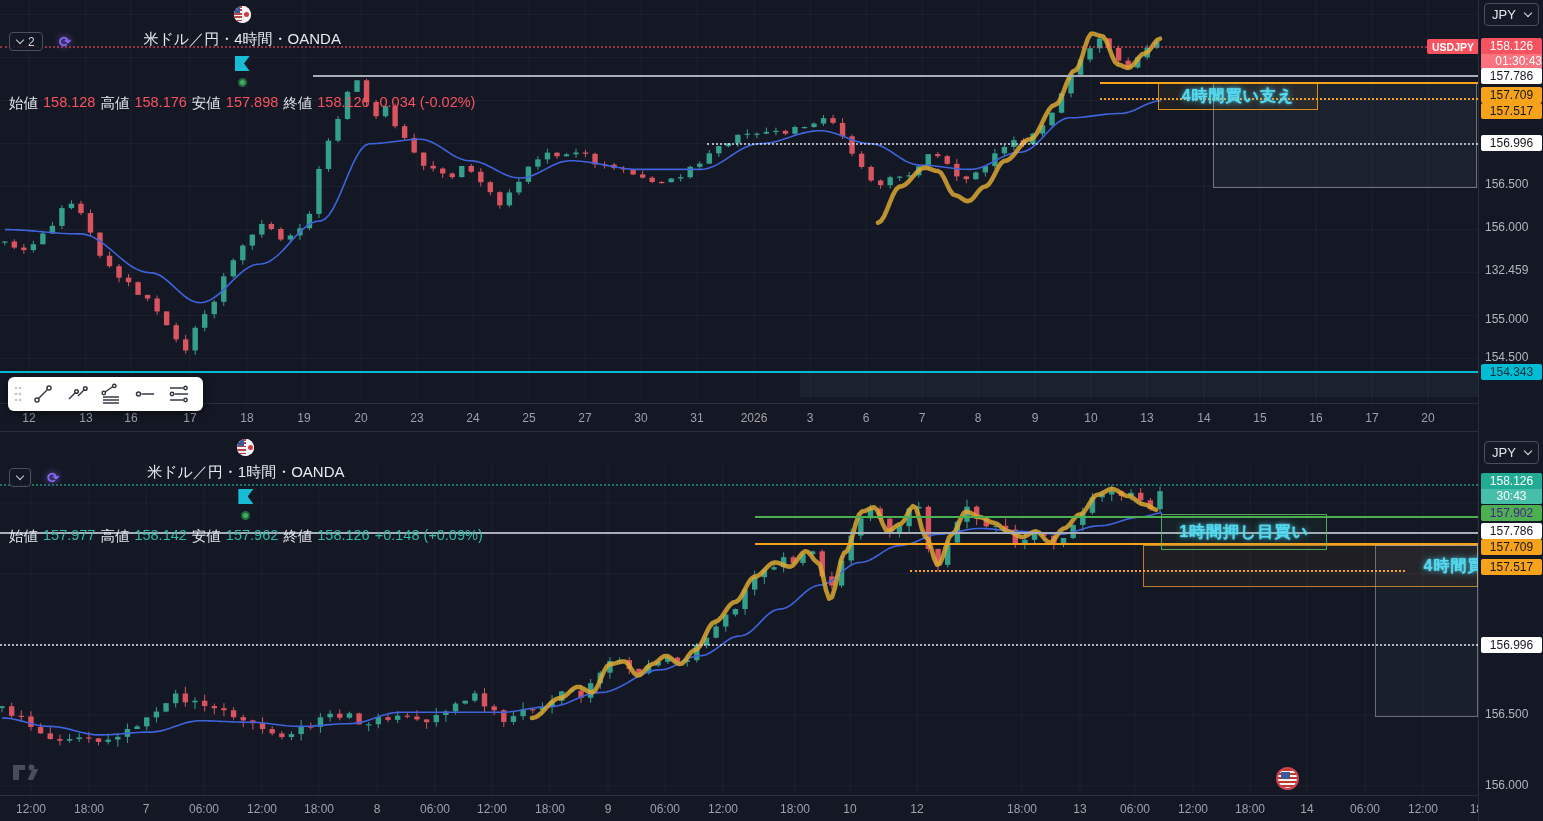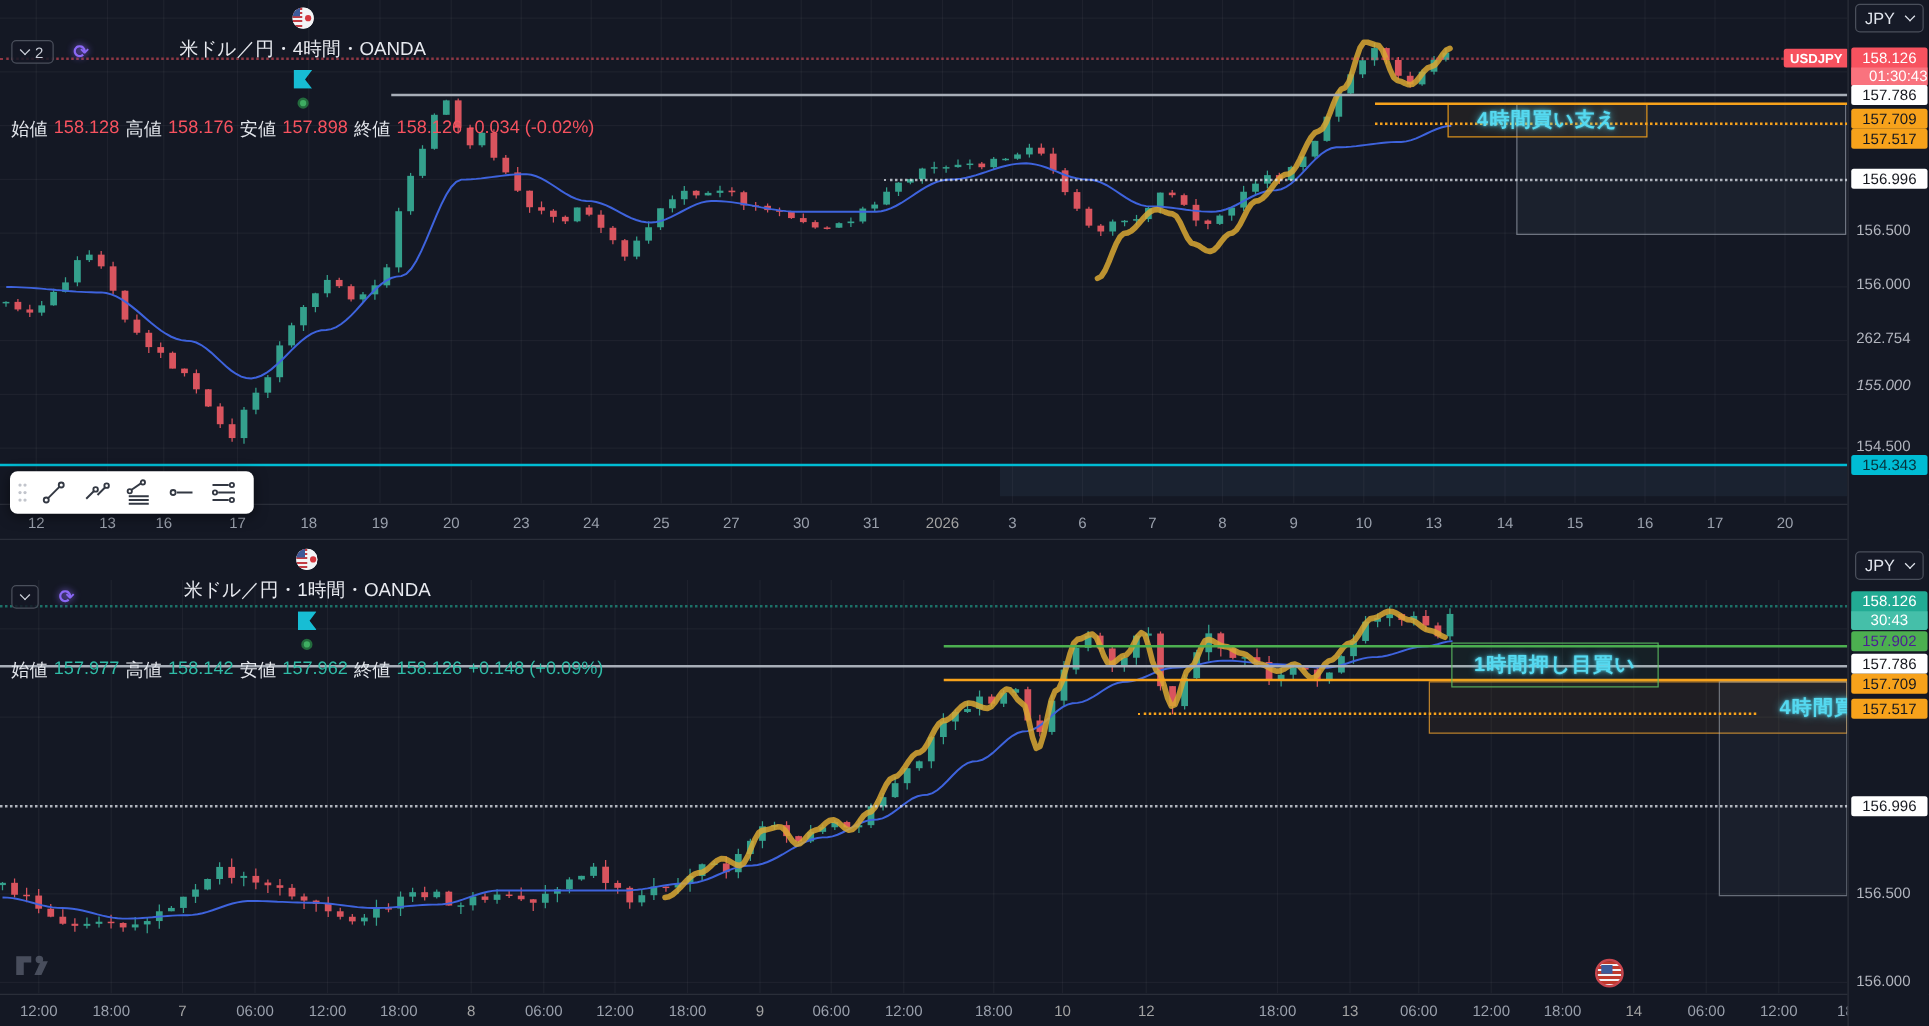--- a/index.html
+++ b/index.html
@@ -814,22 +814,22 @@
     <div class="jpy" style="top:3px">
         <span>JPY</span>
         <i class="chev"></i>
       </div>
     <div class="jpy" style="top:441px">
         <span>JPY</span>
         <i class="chev"></i>
       </div>
   <div class="ptick" style="top: 177px;">156.500</div>
       <div class="ptick" style="top: 220px;">156.000</div>
-      <div class="ptick" style="top: 263px;">262.754</div>
-      <div class="ptick" style="top: 301px; font-style: italic;">155.000</div>
+      <div class="ptick" style="top: 263px;">132.459</div>
+      <div class="ptick" style="top: 312px;">155.000</div>
       <div class="ptick" style="top: 350px;">154.500</div>
       <div class="chip" style="top: 38px; background: rgb(247, 82, 95); color: rgb(255, 255, 255);">158.126<span class="sub" style="background: rgb(249, 115, 126); text-align: right;">01:30:43</span></div>
       <div class="chip" style="top: 68px; background: rgb(255, 255, 255); color: rgb(22, 24, 31);">157.786</div>
       <div class="chip" style="top: 87px; background: rgb(247, 162, 27); color: rgb(22, 24, 31);">157.709</div>
       <div class="chip" style="top: 103px; background: rgb(247, 162, 27); color: rgb(22, 24, 31);">157.517</div>
       <div class="chip" style="top: 135px; background: rgb(255, 255, 255); color: rgb(22, 24, 31);">156.996</div>
       <div class="chip" style="top: 364px; background: rgb(0, 188, 212); color: rgb(6, 48, 58);">154.343</div>
       <div class="ptick" style="top: 707px;">156.500</div>
       <div class="ptick" style="top: 778px;">156.000</div>
       <div class="chip" style="top: 473px; background: rgb(34, 171, 148); color: rgb(255, 255, 255);">158.126<span class="sub" style="background: rgb(69, 191, 169);">30:43</span></div>

